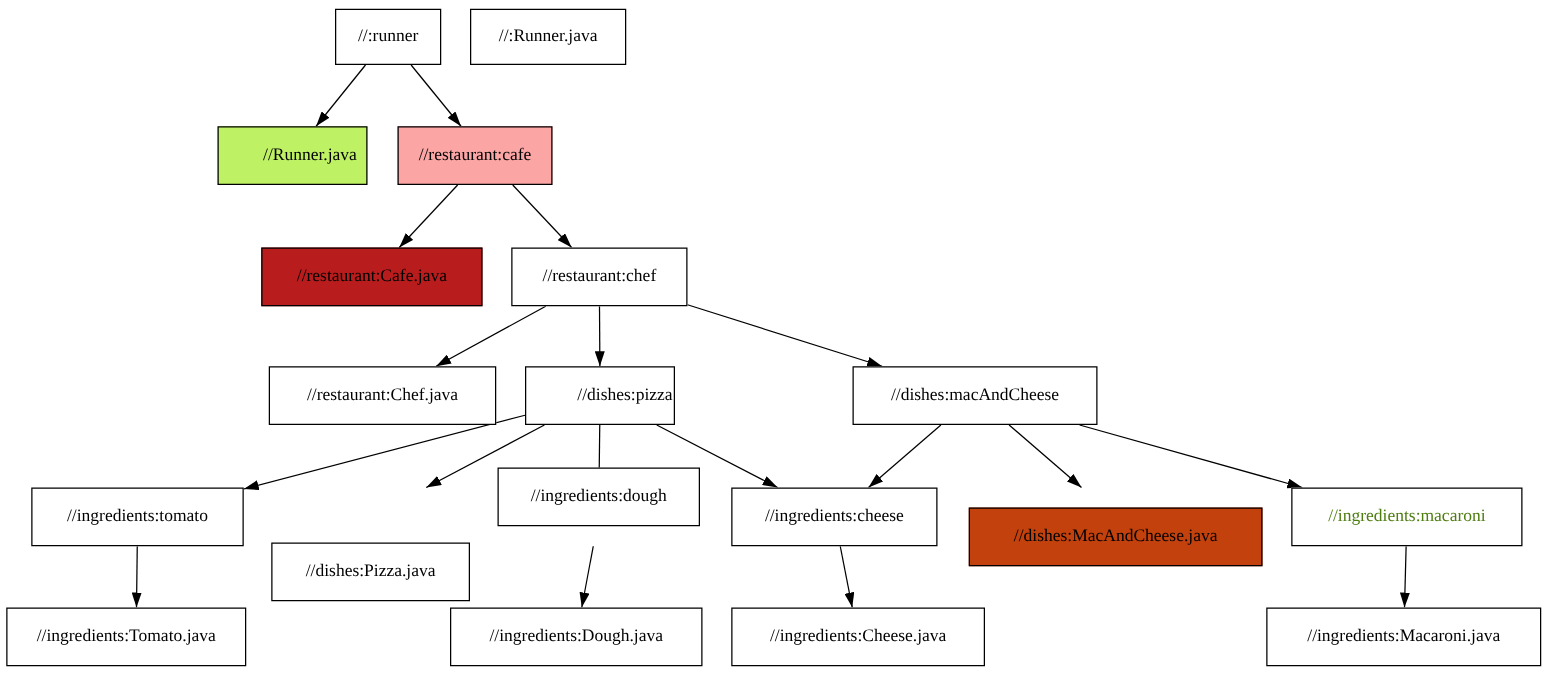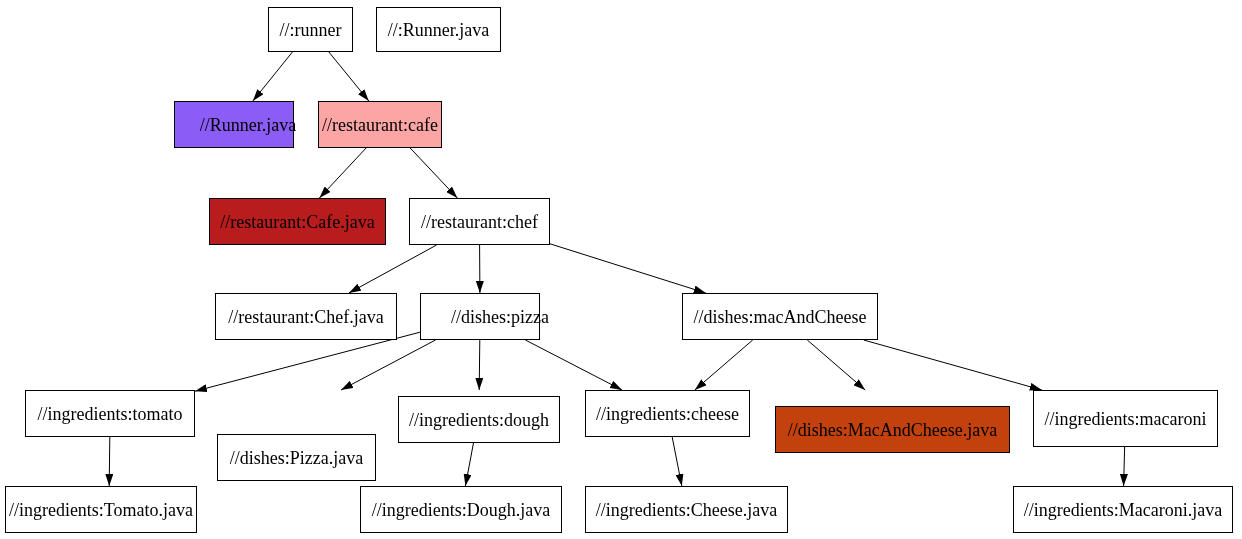--- a/index.html
+++ b/index.html
@@ -24,21 +24,21 @@
   }
   .node {
     position: absolute;
     box-sizing: border-box;
     background: #ffffff;
     border: 1px solid #000000;
     color: #000000;
     display: flex;
     align-items: center;
     justify-content: center;
-    font-size: 18px;
+    font-size: 14px;
     line-height: 1;
     white-space: nowrap;
   }
 </style>
 </head>
 <body>
 
 <div class="canvas">
   <svg class="edges-layer" id="edges-svg" width="1242" height="539" viewBox="0 0 1242 539" xmlns="http://www.w3.org/2000/svg">
     <defs>
@@ -61,31 +61,31 @@
       <line x1="807.3" y1="340.0" x2="865.2" y2="390.0" stroke="#000000" stroke-width="1" marker-end="url(#arrowhead)"></line>
       <line x1="863.7" y1="340.0" x2="1041.8" y2="390.0" stroke="#000000" stroke-width="1" marker-end="url(#arrowhead)"></line>
       <line x1="109.8" y1="437.0" x2="109.2" y2="486.0" stroke="#000000" stroke-width="1" marker-end="url(#arrowhead)"></line>
       <line x1="474.6" y1="437.0" x2="465.4" y2="486.0" stroke="#000000" stroke-width="1" marker-end="url(#arrowhead)"></line>
       <line x1="672.2" y1="437.0" x2="681.8" y2="486.0" stroke="#000000" stroke-width="1" marker-end="url(#arrowhead)"></line>
       <line x1="1124.9" y1="437.0" x2="1123.6" y2="486.0" stroke="#000000" stroke-width="1" marker-end="url(#arrowhead)"></line>
     </svg>
   <div id="nodes-layer">
       <div class="node" style="left: 268px; top: 7px; width: 85px; height: 45px; background: rgb(255, 255, 255); border-color: rgb(0, 0, 0); color: rgb(0, 0, 0);">//:runner</div>
       <div class="node" style="left: 376px; top: 7px; width: 125px; height: 45px; background: rgb(255, 255, 255); border-color: rgb(0, 0, 0); color: rgb(0, 0, 0);">//:Runner.java</div>
-      <div class="node" style="left: 174px; top: 101px; width: 120px; height: 47px; background: #8b5cf6; border-color: rgb(0, 0, 0); color: rgb(0, 0, 0); padding-left: 28px;">//Runner.java</div>
+      <div class="node" style="left: 174px; top: 101px; width: 120px; height: 47px; background: #bef264; border-color: rgb(0, 0, 0); color: rgb(0, 0, 0); padding-left: 28px;">//Runner.java</div>
       <div class="node" style="left: 318px; top: 101px; width: 124px; height: 47px; background: #fca5a5; border-color: rgb(0, 0, 0); color: rgb(0, 0, 0); text-align: center;">//restaurant:cafe</div>
       <div class="node" style="left: 209px; top: 198px; width: 177px; height: 47px; background: #b91c1c; border-color: rgb(0, 0, 0); color: rgb(0, 0, 0);">//restaurant:Cafe.java</div>
       <div class="node" style="left: 409px; top: 198px; width: 141px; height: 47px; background: rgb(255, 255, 255); border-color: rgb(0, 0, 0); color: rgb(0, 0, 0); text-align: center;">//restaurant:chef</div>
       <div class="node" style="left: 215px; top: 293px; width: 182px; height: 47px; background: rgb(255, 255, 255); border-color: rgb(0, 0, 0); color: rgb(0, 0, 0);">//restaurant:Chef.java</div>
       <div class="node" style="left: 420px; top: 293px; width: 120px; height: 47px; background: rgb(255, 255, 255); border-color: rgb(0, 0, 0); color: rgb(0, 0, 0); padding-left: 40px;">//dishes:pizza</div>
       <div class="node" style="left: 682px; top: 293px; width: 196px; height: 47px; background: rgb(255, 255, 255); border-color: rgb(0, 0, 0); color: rgb(0, 0, 0);">//dishes:macAndCheese</div>
       <div class="node" style="left: 25px; top: 390px; width: 170px; height: 47px; background: rgb(255, 255, 255); border-color: rgb(0, 0, 0); color: rgb(0, 0, 0);">//ingredients:tomato</div>
       <div class="node" style="left: 217px; top: 390px; width: 159px; height: 47px; background: rgb(255, 255, 255); border-color: rgb(0, 0, 0); color: rgb(0, 0, 0); margin-top: 44px;">//dishes:Pizza.java</div>
-      <div class="node" style="left: 398px; top: 396px; width: 162px; height: 47px; background: rgb(255, 255, 255); border-color: rgb(0, 0, 0); color: rgb(0, 0, 0);">//ingredients:dough</div>
+      <div class="node" style="left: 398px; top: 374px; width: 162px; height: 47px; background: rgb(255, 255, 255); border-color: rgb(0, 0, 0); color: rgb(0, 0, 0);">//ingredients:dough</div>
       <div class="node" style="left: 585px; top: 390px; width: 165px; height: 47px; background: rgb(255, 255, 255); border-color: rgb(0, 0, 0); color: rgb(0, 0, 0);">//ingredients:cheese</div>
       <div class="node" style="left: 775px; top: 390px; width: 235px; height: 47px; background: #c2410c; border-color: rgb(0, 0, 0); color: rgb(0, 0, 0); margin-top: 16px;">//dishes:MacAndCheese.java</div>
-      <div class="node" style="left: 1033px; top: 390px; width: 185px; height: 57px; background: rgb(255, 255, 255); border-color: rgb(0, 0, 0); color: #000000;">//ingredients:macaroni</div>
+      <div class="node" style="left: 1033px; top: 390px; width: 185px; height: 47px; background: rgb(255, 255, 255); border-color: rgb(0, 0, 0); color: #4d7c0f;">//ingredients:macaroni</div>
       <div class="node" style="left: 5px; top: 486px; width: 192px; height: 47px; background: rgb(255, 255, 255); border-color: rgb(0, 0, 0); color: rgb(0, 0, 0);">//ingredients:Tomato.java</div>
       <div class="node" style="left: 360px; top: 486px; width: 202px; height: 47px; background: rgb(255, 255, 255); border-color: rgb(0, 0, 0); color: rgb(0, 0, 0);">//ingredients:Dough.java</div>
       <div class="node" style="left: 585px; top: 486px; width: 203px; height: 47px; background: rgb(255, 255, 255); border-color: rgb(0, 0, 0); color: rgb(0, 0, 0);">//ingredients:Cheese.java</div>
       <div class="node" style="left: 1013px; top: 486px; width: 220px; height: 47px; background: rgb(255, 255, 255); border-color: rgb(0, 0, 0); color: rgb(0, 0, 0);">//ingredients:Macaroni.java</div>
     </div>
 </div>
 
 </body></html>

